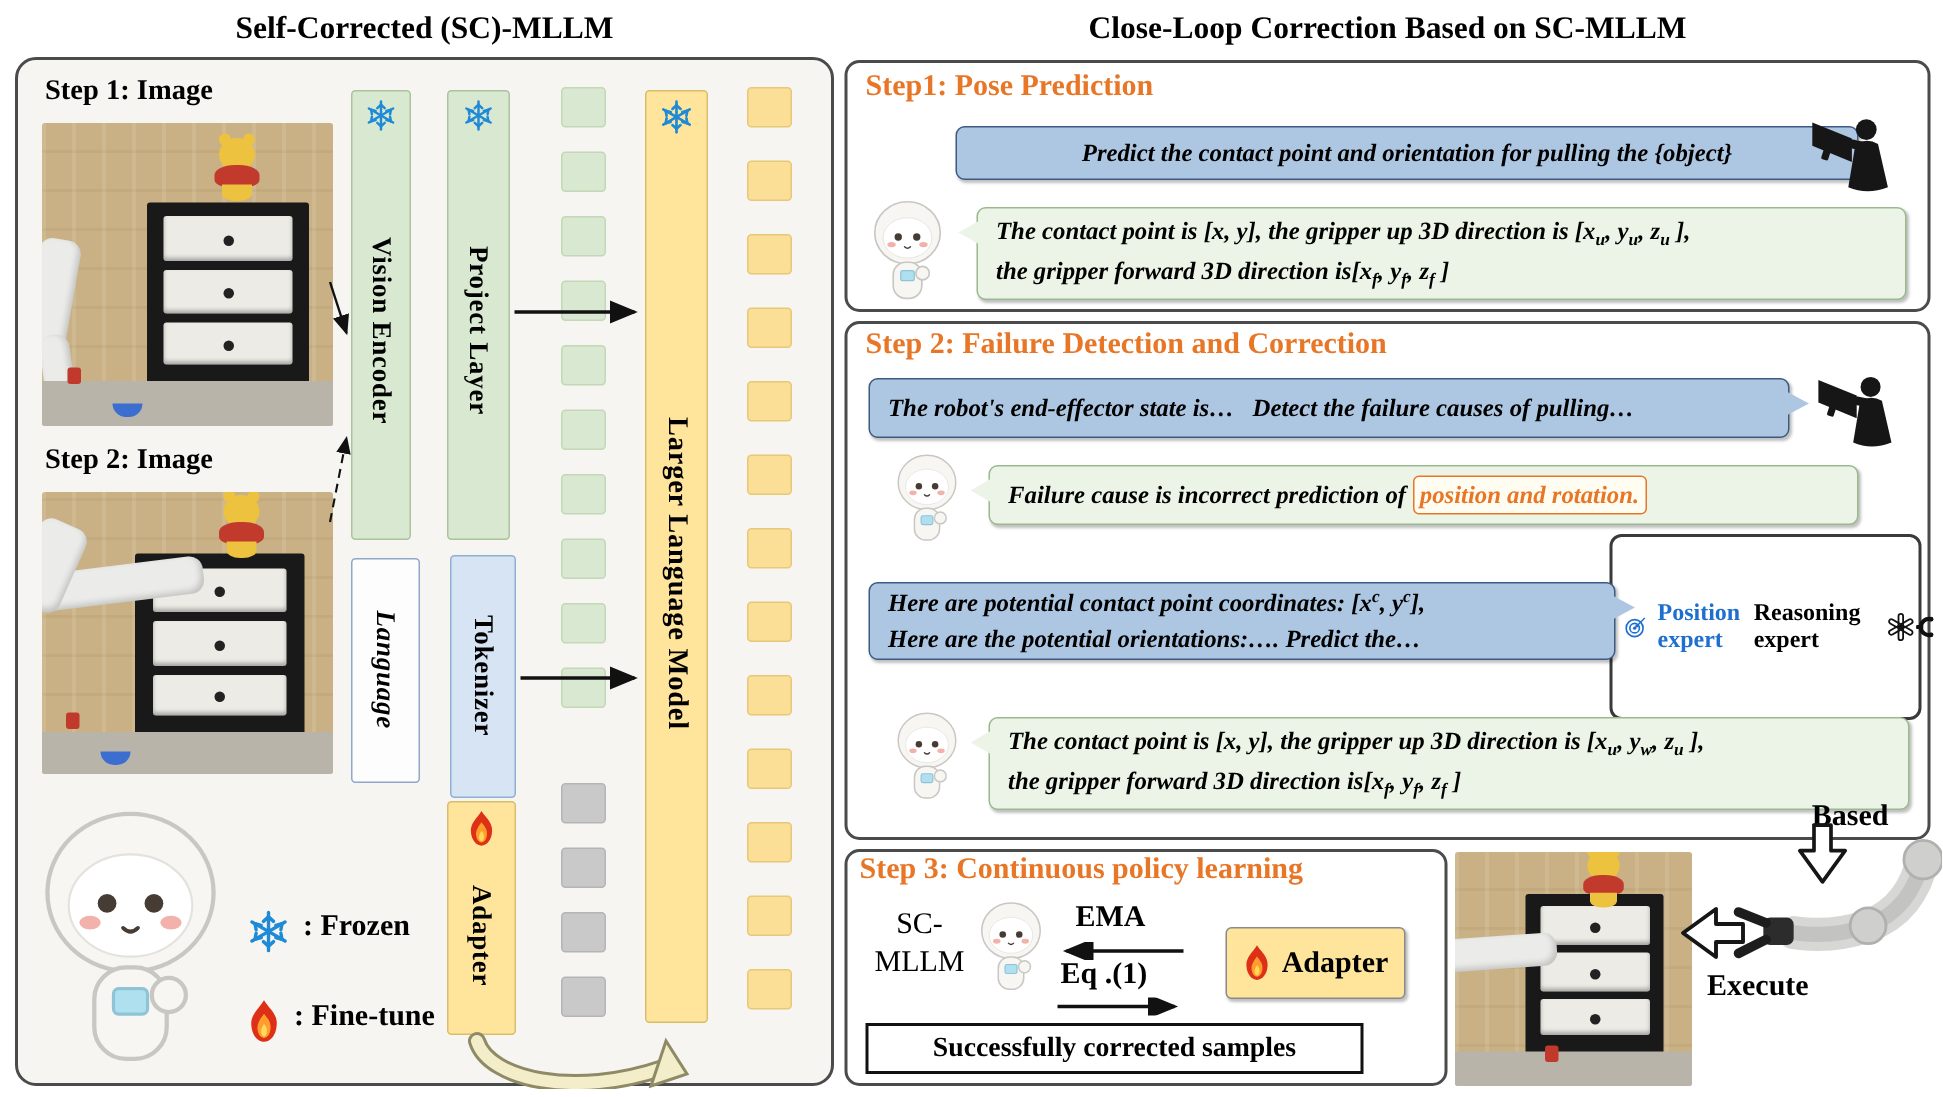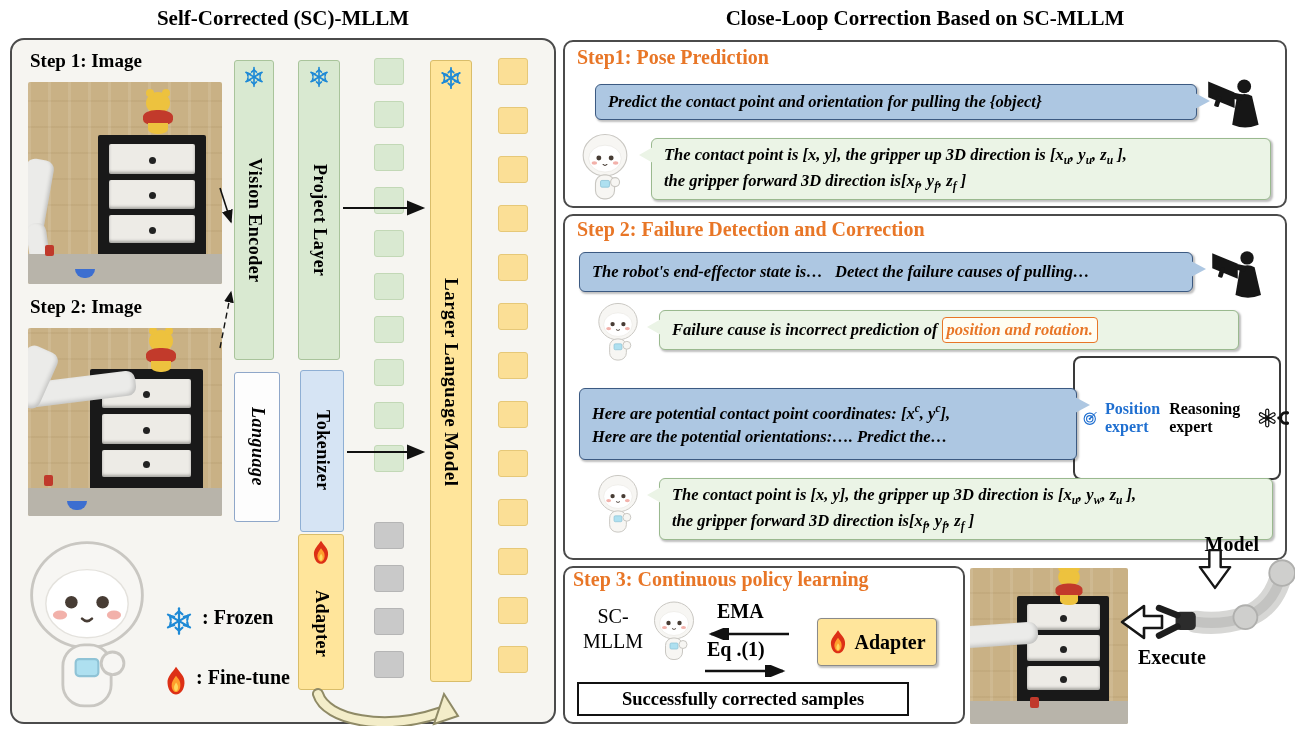--- a/index.html
+++ b/index.html
@@ -22,21 +22,21 @@
   .gap16 { gap:16px; } .gap22 { gap:22px; }
   .tok { width:30px; height:27px; border-radius:3px; }
   .tok-green { background:#d9e9d1; border:1px solid #c2d8b6; }
   .tok-gray  { background:#c9c9c9; border:1px solid #b5b5b5; }
   .tok-yellow{ background:#fbdf96; border:1px solid #e6c878; }
   .bubble { position:absolute; border-radius:6px; display:flex; align-items:center; font-style:italic; font-weight:bold; font-size:16.5px; line-height:1.42; box-shadow:1.5px 1.5px 2px rgba(0,0,0,.25); padding:4px 12px; }
   .bubble-blue { background:#adc7e2; border:1.5px solid #3c5a82; }
   .bubble-green{ background:#ebf4e6; border:1.5px solid #9ab98f; }
   .bubble-blue::after { content:""; position:absolute; right:-14px; top:8px; border-top:8px solid transparent; border-bottom:8px solid transparent; border-left:15px solid #adc7e2; }
   .bubble-green::before { content:""; position:absolute; left:-13px; top:8px; border-top:8px solid transparent; border-bottom:8px solid transparent; border-right:14px solid #ebf4e6; }
-  .center { text-align:center; }
+  .center { justify-content:center; text-align:center;margin-left:42px; }
   .heading { position:absolute; font-weight:bold; font-size:20px; color:#e87627; }
   sub { font-size:70%; } sup { font-size:70%; }
   .hl { color:#e87627; border:1.5px solid #e87627; border-radius:4px; padding:0 4px; background:#fffdf2; white-space:nowrap; }
   .big { font-size:20px; font-weight:bold; }
   .photo { position:absolute; overflow:hidden; border-radius:2px;
     background: repeating-linear-gradient(90deg, rgba(255,255,255,.10) 0 3px, transparent 3px 20px),
                 repeating-linear-gradient(0deg, rgba(120,90,40,.08) 0 2px, transparent 2px 26px), #c9b185; }
   .floor { position:absolute; left:0; right:0; bottom:0; height:15%; background:#b8b4aa; }
   .cabinet { position:absolute; background:#191919; border-radius:2px; padding:5% 6%; }
   .drawer { position:relative; background:#edebe6; border-radius:2px; margin-bottom:7%; box-shadow:inset 0 -2px 3px rgba(0,0,0,.3); }
@@ -337,32 +337,32 @@
           </svg>
       </div>
       <div class="expert-row">
         <svg style="width:26px;height:26px;">
             <use href="#gripperic"></use>
           </svg>
         <span style="color:#d42a2a;">Failure expert</span>
       </div>
     </div>
 
-    <div class="bubble bubble-blue" style="left:14px;top:172px;width:498px;height:72px;">
+    <div class="bubble bubble-blue" style="left:14px;top:172px;width:498px;height:52px;">
       <span>Here are potential contact point coordinates: [x<sup>c</sup>, y<sup>c</sup>],<br>Here are the potential orientations:…. Predict the…</span>
     </div>
 
     <svg class="abs" style="left:28px;top:256px;width:50px;height:64px;">
         <use href="#robot"></use>
       </svg>
     <div class="bubble bubble-green" style="left:94px;top:262px;width:614px;height:62px;">
       <span>The contact point is [x, y], the gripper up 3D direction is [x<sub>u</sub>, y<sub>w</sub>, z<sub>u</sub> ],<br>the gripper forward 3D direction is[x<sub>f</sub>, y<sub>f</sub>, z<sub>f</sub> ]</span>
     </div>
 
-    <div class="big abs" style="right:26px;bottom:2px;">Model</div>
+    <div class="big abs" style="right:26px;bottom:2px;">Based</div>
   </div>
 
   <div class="panel" style="left:563px;top:566px;width:402px;height:158px;border-radius:10px;">
     <div class="heading" style="left:8px;top:0px;">Step 3: Continuous policy learning</div>
 
     <div class="abs" style="left:12px;top:36px;width:72px;text-align:center;font-weight:normal;font-size:20px;line-height:1.25;">
       <div>SC-</div>
       <div>MLLM</div>
     </div>
     <svg class="abs" style="left:84px;top:30px;width:50px;height:66px;">

